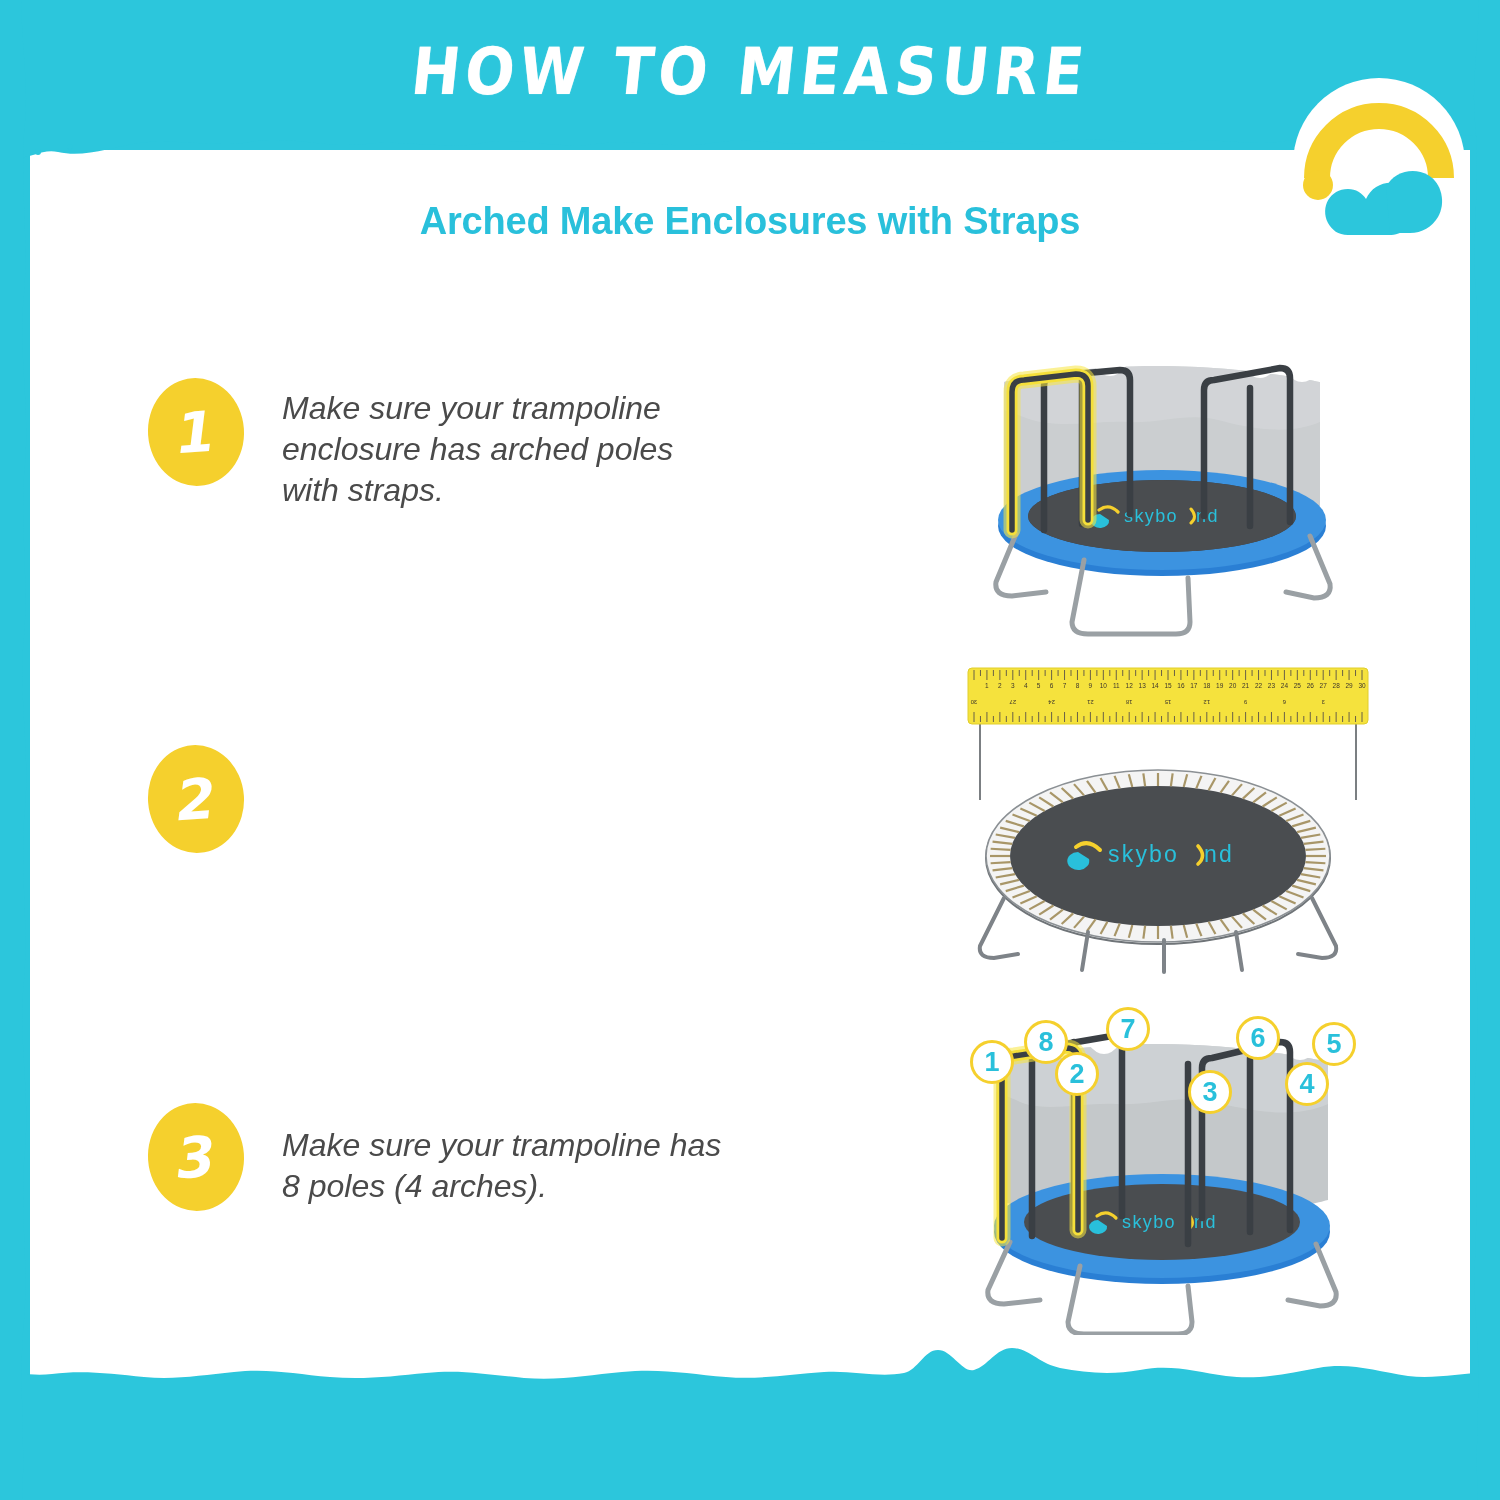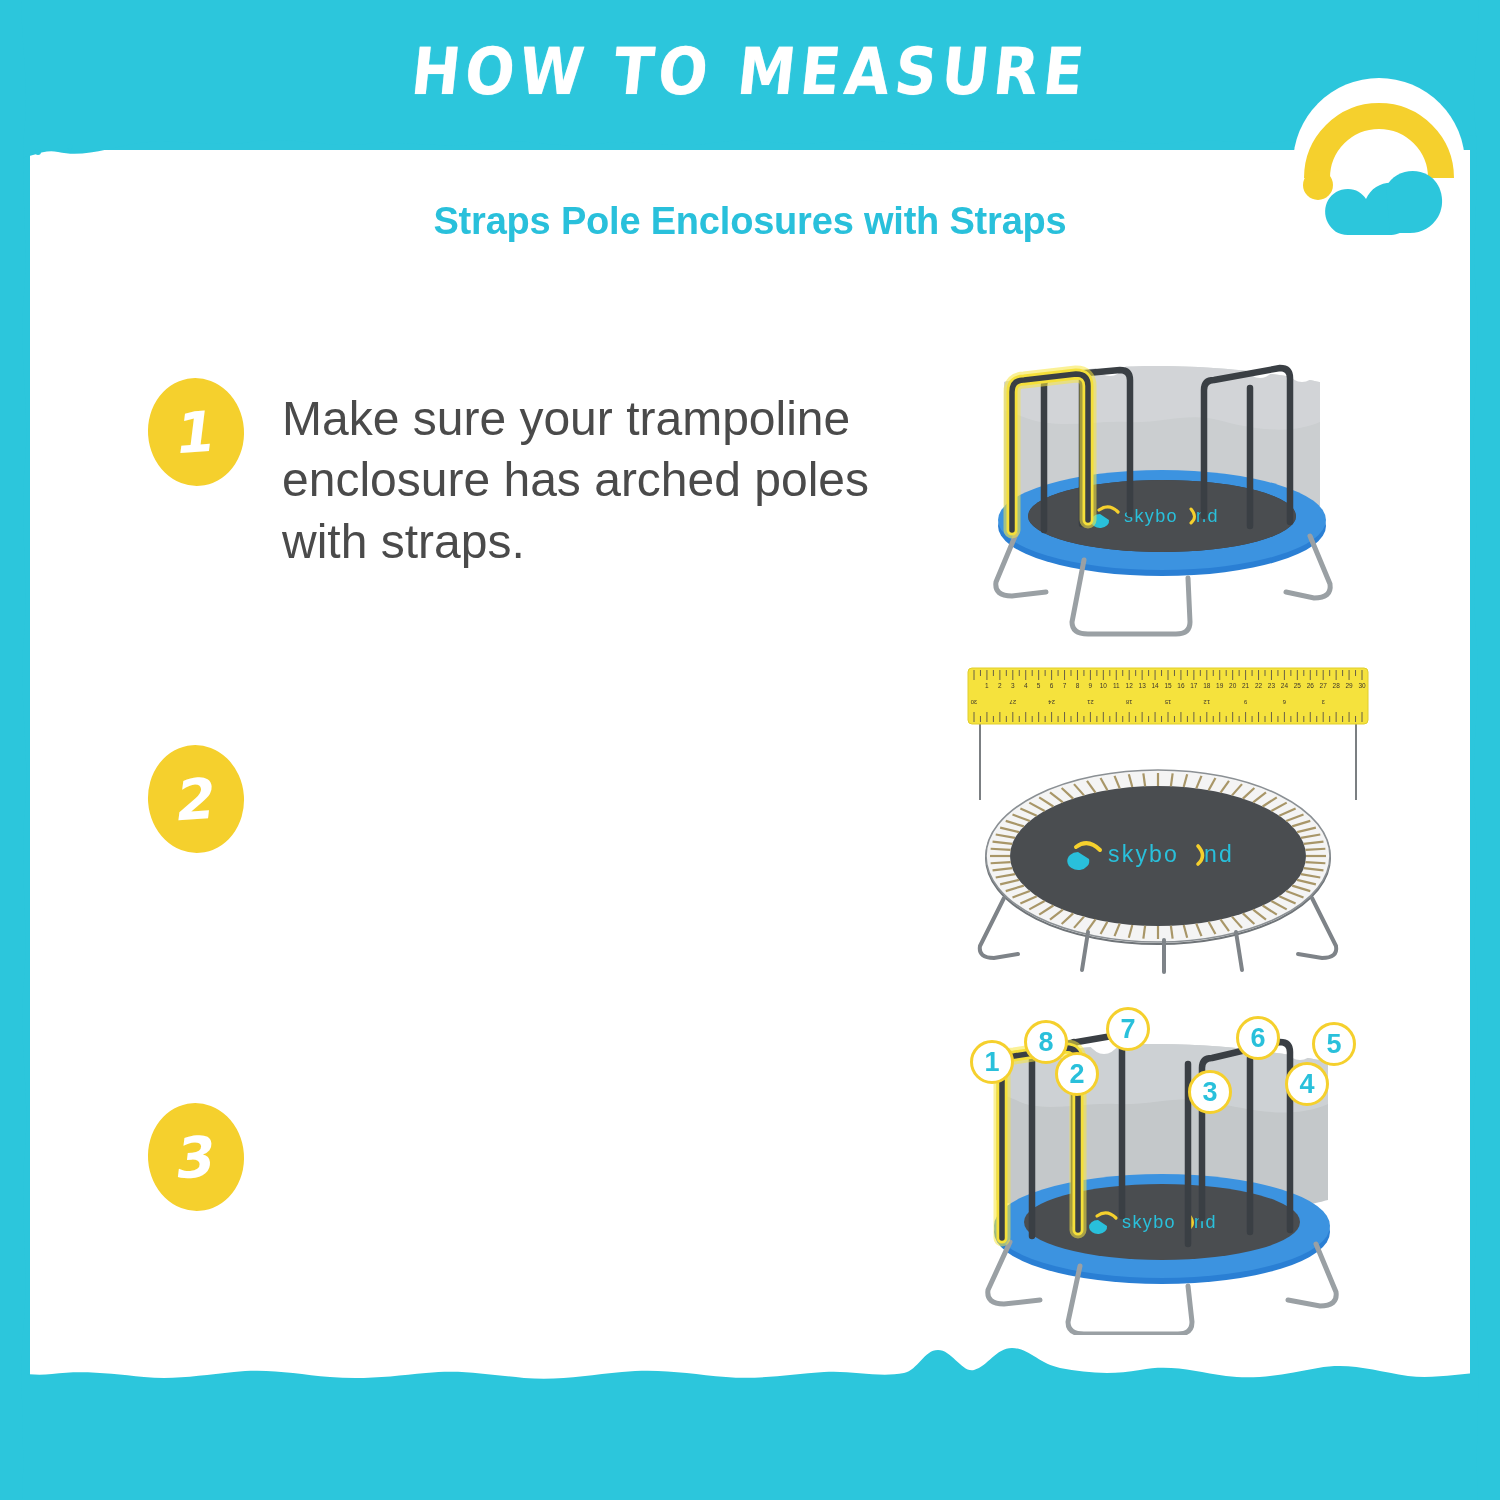--- a/index.html
+++ b/index.html
@@ -72,25 +72,26 @@
     color:#ffffff;
     font-size:56px;
     font-family:"DejaVu Sans", sans-serif;
     font-weight:bold;
     font-style:italic;
     transform:rotate(-4deg);
   }
   .step-text {
     margin-left:38px;
     color:#4a4a4a;
-    font-size:48px;
+    font-size:32px;
     line-height:1.28;
     max-width:640px;
     padding-top:10px;
     white-space:pre-line;
+    font-style:italic;
   }
   #step-2 .step-text, #step-3 .step-text { padding-top:22px; }
 
   
   .illo { position:absolute; }
   #illo-1 { left:948px; top:330px;  width:420px; height:310px; }
   #illo-2 { left:960px; top:660px;  width:420px; height:320px; }
   #illo-3 { left:940px; top:1000px; width:430px; height:335px; }
 
   
@@ -176,21 +177,21 @@
              C124 115 130 128 127 140
              C124 152 112 160 99 160
              L58 160 C48 160 42 155 38 148 Z" fill="#2CC6DC"></path>
     <path d="M96 112
              C104 96 124 92 138 100
              C152 108 156 128 148 142
              C142 152 132 158 120 158
              L100 158 Z" fill="#2CC6DC"></path>
   </svg>
 
-  <div id="subtitle">Straps Pole Enclosures with Straps</div>
+  <div id="subtitle">Arched Make Enclosures with Straps</div>
 
   <div class="step" id="step-1">
     <div class="step-badge">1</div>
     <div class="step-text">Make sure your trampoline
 enclosure has arched poles
 with straps.</div>
   </div>
 
   <svg class="illo" id="illo-1" viewBox="0 0 420 310">
 
@@ -521,20 +522,22 @@
         <path d="M128 272 L122 310"></path>
         <path d="M204 280 L204 312"></path>
         <path d="M276 272 L282 310"></path>
         <path d="M352 238 L376 286 q2 12 -14 12 L338 294"></path>
       </g>
     </g>
   </svg>
 
   <div class="step" id="step-3">
     <div class="step-badge">3</div>
+    <div class="step-text">Make sure your trampoline has
+8 poles (4 arches).</div>
   </div>
 
   <div class="illo" id="illo-3">
     <svg viewBox="0 0 430 335" width="430" height="335">
 
       <path d="M56 62 C56 62 128 44 218 44 C308 44 388 62 388 62
                L388 200 C388 200 308 222 218 222 C128 222 56 200 56 200 Z" fill="#babec1" opacity="0.85"></path>
       <path d="M56 62 C56 62 128 44 218 44 C308 44 388 62 388 62
                L388 104 C352 120 308 110 274 102 C242 94 208 106 176 104
                C144 102 100 114 76 100 L56 92 Z" fill="#d0d3d5" opacity="0.82"></path>

